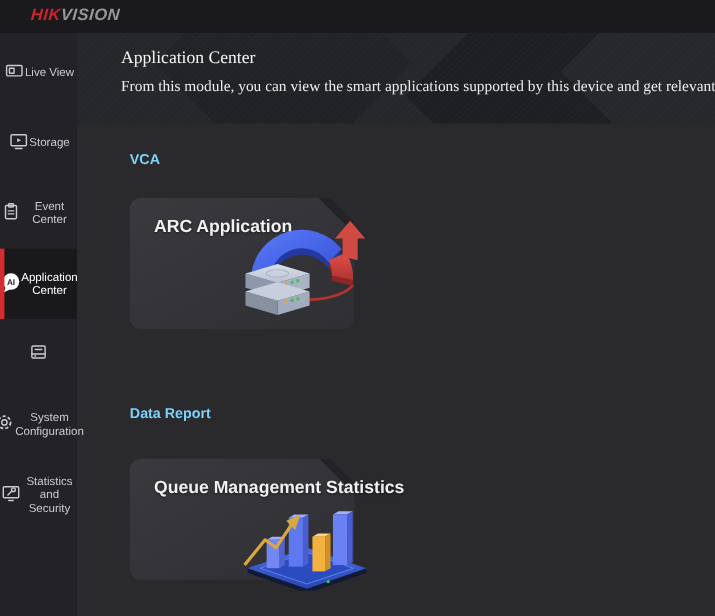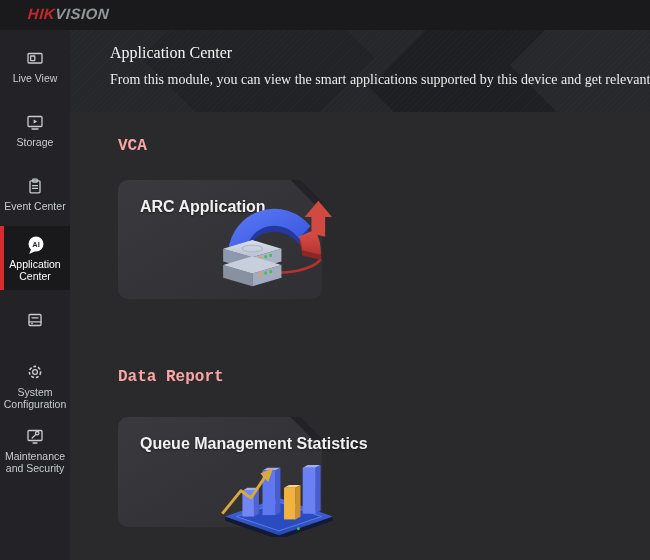--- a/index.html
+++ b/index.html
@@ -9,21 +9,21 @@
   
   .topbar{position:absolute;left:0;top:0;width:650px;height:30px;background:#1a1a1d;z-index:30;}
   .logo{position:absolute;left:28px;top:5px;font-style:italic;font-weight:800;font-size:15px;
         letter-spacing:.5px;transform:skewX(-4deg);}
   .logo .hik{color:#c9252c;}
   .logo .vision{color:#94969a;}
 
   
   .sidebar{position:absolute;left:0;top:30px;width:70px;height:530px;background:#232327;z-index:20;
            padding-top:4px;box-sizing:border-box;}
-  .nav-item{position:relative;height:64px;display:flex;flex-direction:column;align-items:center;
+  .nav-item{position:relative;height:64px;display:flex;align-items:center;
             justify-content:center;color:#c9cbce;font-size:10.5px;line-height:12px;text-align:center;
             cursor:pointer;}
   .nav-item .ico{width:20px;height:20px;margin-bottom:4px;}
   .nav-item.selected{background:#19191c;color:#ffffff;}
   .nav-item.selected::before{content:"";position:absolute;left:0;top:0;bottom:0;width:4px;background:#d62b30;}
   .nav-label{display:block;max-width:68px;}
   .ico svg{display:block;}
 
   
   .banner{position:absolute;left:70px;top:30px;width:580px;height:82px;background:#26272b;
@@ -35,22 +35,22 @@
   .deco-3{left:455px;top:-70px;width:210px;height:210px;transform:rotate(45deg);
           background:#26282c;border:20px solid #1e2024;box-sizing:border-box;}
   .banner::after{content:"";position:absolute;inset:0;
           background:repeating-linear-gradient(135deg,rgba(255,255,255,.016) 0 1px,rgba(0,0,0,0) 1px 4px);}
   .banner-title{position:absolute;left:40px;top:14px;font-family:"Liberation Serif",serif;
           font-size:16px;color:#f5f5f5;z-index:2;}
   .banner-desc{position:absolute;left:40px;top:42px;font-family:"Liberation Serif",serif;
           font-size:14px;color:#ececec;white-space:nowrap;z-index:2;}
 
   
-  .section-heading{position:absolute;font-family:Liberation Mono, monospace;font-weight:700;
-          font-size:16px;color:#fca5a5;z-index:6;}
+  .section-heading{position:absolute;font-family:Liberation Sans, sans-serif;font-weight:700;
+          font-size:13px;color:#7dd3fc;z-index:6;}
   #heading-vca{left:118px;top:137px;}
   #heading-data-report{left:118px;top:368px;}
 
   
   .app-card{position:absolute;left:118px;width:204px;border-radius:10px;cursor:pointer;z-index:6;
           background:linear-gradient(150deg,#3a3a3e 0%,#343438 55%,#303034 100%);}
   #card-arc{top:180px;height:119px;}
   #card-queue{top:417px;height:110px;}
   .app-card .chamfer{position:absolute;top:0;right:0;width:32px;height:32px;z-index:2;
           background:linear-gradient(45deg,rgba(0,0,0,0) 0 50%,#232327 50% 66%,#2a2a2c 66% 100%);}
@@ -141,21 +141,21 @@
 
     <div class="nav-item">
       <span class="ico">
         <svg width="20" height="20" viewBox="0 0 20 20" fill="none" stroke="#c9cbce" stroke-width="1.3" stroke-linecap="round">
           <rect x="3" y="4.5" width="14" height="10" rx="1"></rect>
             <path d="M7.2 12l3.4-3.4"></path>
             <circle cx="12.2" cy="7.2" r="1.7"></circle>
             <path d="M8 17h4"></path>
         </svg>
       </span>
-      <span class="nav-label">Maintenance and Security</span>
+      <span class="nav-label">Statistics and Security</span>
     </div>
   </div>
 
   <div class="banner">
     <div class="deco deco-1"></div>
     <div class="deco deco-2"></div>
     <div class="deco deco-3"></div>
     <div class="banner-title">Application Center</div>
     <div class="banner-desc">From this module, you can view the smart applications supported by this device and get relevant report to better know the</div>
   </div>

